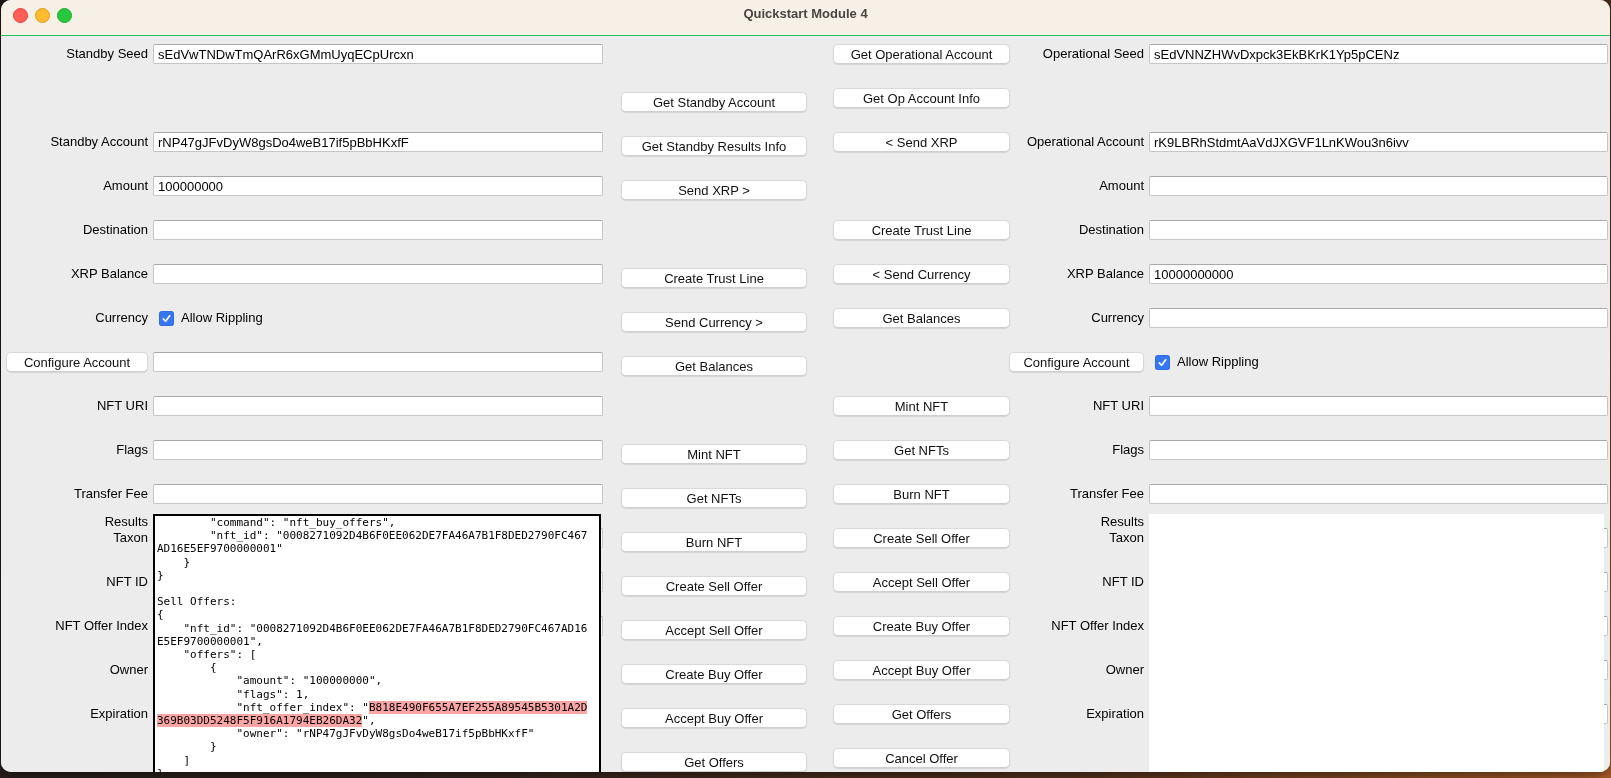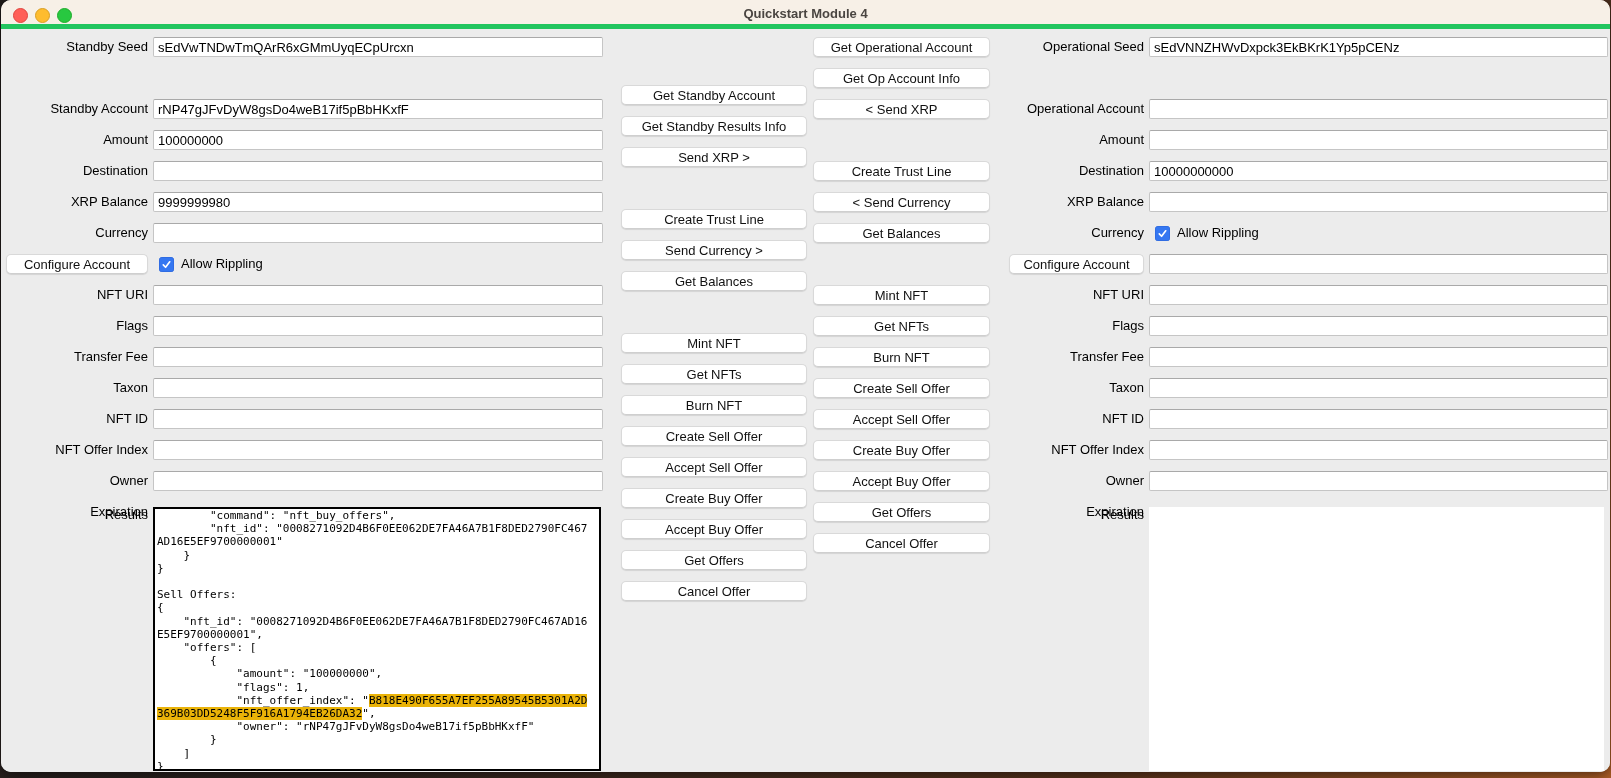--- a/index.html
+++ b/index.html
@@ -8,39 +8,39 @@
     background:linear-gradient(135deg,#1f1a18 0%,#2c2320 45%,#59331c 78%,#b06028 100%);
     font-family:"Liberation Sans",sans-serif;
     -webkit-font-smoothing:antialiased;
   }
   .window{
     position:absolute;left:1px;right:1px;top:0;bottom:6px;
     border-radius:10px;overflow:hidden;background:#ececec;
     box-shadow:0 3px 14px rgba(0,0,0,.55);
   }
   .titlebar{
-    position:relative;height:29px;box-sizing:border-box;
-    background:#f7f0e7;border-bottom:5px solid #22c55e;padding-left:31px;
+    position:relative;height:36px;box-sizing:border-box;
+    background:#f7f0e7;border-bottom:1px solid #22c55e;padding-left:31px;
   }
   .title{
     position:absolute;left:0;right:0;top:0;height:28px;line-height:28px;
     text-align:center;font-size:13px;font-weight:bold;color:#4a4541;
   }
   .traffic{position:absolute;left:12px;top:8px;display:flex;gap:7px;}
   .tl{width:13px;height:13px;border-radius:50%;display:inline-block;}
   .tl.red{background:#ff5f57;border:0.5px solid #e0443e;}
   .tl.yellow{background:#febc2e;border:0.5px solid #d89e24;}
   .tl.green{background:#28c840;border:0.5px solid #1dad2b;}
   .content{position:relative;height:743px;background:#ececec;}
-  .col{position:absolute;top:8px;display:flex;flex-direction:column;gap:11px;}
+  .col{position:absolute;top:8px;display:flex;flex-direction:column;gap:24px;}
   .slot{height:20px;box-sizing:border-box;}
   .c1{left:0;width:147px;}
   .c2{left:152px;width:450px;}
   .c3{left:620px;width:186px;margin-top:48px;}
-  .c4{left:812px;width:177px;}
+  .c4{left:832px;width:177px;}
   .c5{left:989px;width:154px;}
   .c6{left:1148px;width:459px;}
   .c1 .slot,.c5 .slot{text-align:right;font-size:13px;color:#000;line-height:20px;white-space:nowrap;}
   input.field{
     width:100%;height:20px;box-sizing:border-box;border:1px solid #c5c5c5;border-top-color:#a9a9a9;
     background:#fff;border-radius:2px;font-family:"Liberation Sans",sans-serif;font-size:13px;
     padding:5px 4px;color:#000;outline:none;
   }
   button.mac{
     width:100%;height:20px;box-sizing:border-box;border:1px solid #d9d9d9;border-bottom-color:#cfcfcf;
@@ -61,21 +61,21 @@
   .rl-left{left:0;top:478px;width:147px;text-align:right;}
   .rl-right{left:989px;top:478px;width:154px;text-align:right;}
   .results-box-left{
     position:absolute;left:152px;top:478px;width:448px;height:264px;box-sizing:border-box;
     background:#fff;border:2px solid #000;overflow:hidden;
   }
   .results-box-left pre{
     margin:0;padding:0 2px;font-family:"DejaVu Sans Mono",monospace;
     font-size:11px;line-height:13.2px;color:#000;white-space:pre;
   }
-  .sel{background:#eab308;margin-top:37px;}
+  .sel{background:#fca5a5;margin-top:37px;}
   .results-box-right{
     position:absolute;left:1148px;top:478px;width:455px;height:264px;background:#fff;
   }
 </style>
 </head>
 <body>
 
 <div class="window">
   <div class="titlebar">
     <div class="traffic">
@@ -107,21 +107,20 @@
       <div class="slot">Expiration</div>
       <div class="slot"></div>
     </div>
 
     <div class="col c2">
       <div class="slot"><input class="field" value="sEdVwTNDwTmQArR6xGMmUyqECpUrcxn" style=""></div>
       <div class="slot"></div>
       <div class="slot"><input class="field" value="rNP47gJFvDyW8gsDo4weB17if5pBbHKxfF" style=""></div>
       <div class="slot"><input class="field" value="100000000" style=""></div>
       <div class="slot"><input class="field" value="" style=""></div>
-      <div class="slot"><input class="field" value="9999999980" style=""></div>
       <div class="slot"><input class="field" value="" style=""></div>
       <div class="slot chkrow">
         <span class="checkbox">
             <svg width="11" height="11" viewBox="0 0 12 12">
               <path d="M2.5 6.5 L5 9 L9.5 3" stroke="#fff" stroke-width="1.8" fill="none" stroke-linecap="round" stroke-linejoin="round"></path>
             </svg>
           </span>
         <span class="chklabel">Allow Rippling</span>
       </div>
       <div class="slot"><input class="field" value="" style=""></div>
@@ -190,20 +189,21 @@
       <div class="slot">NFT ID</div>
       <div class="slot">NFT Offer Index</div>
       <div class="slot">Owner</div>
       <div class="slot">Expiration</div>
       <div class="slot"></div>
     </div>
 
     <div class="col c6">
       <div class="slot"><input class="field" value="sEdVNNZHWvDxpck3EkBKrK1Yp5pCENz" style=""></div>
       <div class="slot"></div>
+      <div class="slot"><input class="field" value="rK9LBRhStdmtAaVdJXGVF1LnKWou3n6ivv" style=""></div>
       <div class="slot"><input class="field" value="" style=""></div>
       <div class="slot"><input class="field" value="" style=""></div>
       <div class="slot"><input class="field" value="10000000000" style=""></div>
       <div class="slot"><input class="field" value="" style=""></div>
       <div class="slot chkrow">
         <span class="checkbox">
             <svg width="11" height="11" viewBox="0 0 12 12">
               <path d="M2.5 6.5 L5 9 L9.5 3" stroke="#fff" stroke-width="1.8" fill="none" stroke-linecap="round" stroke-linejoin="round"></path>
             </svg>
           </span>

